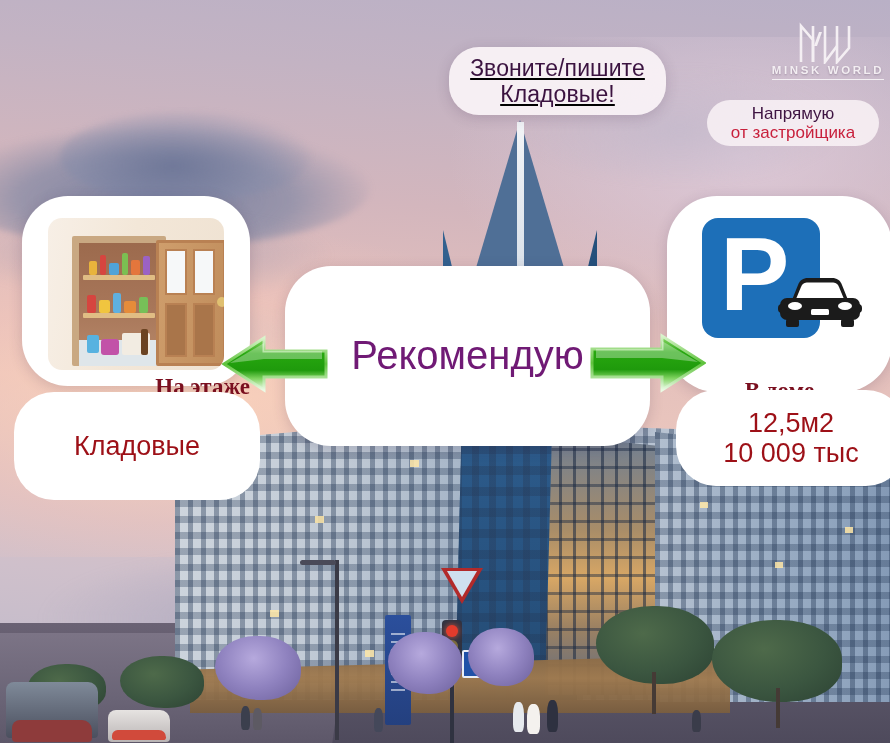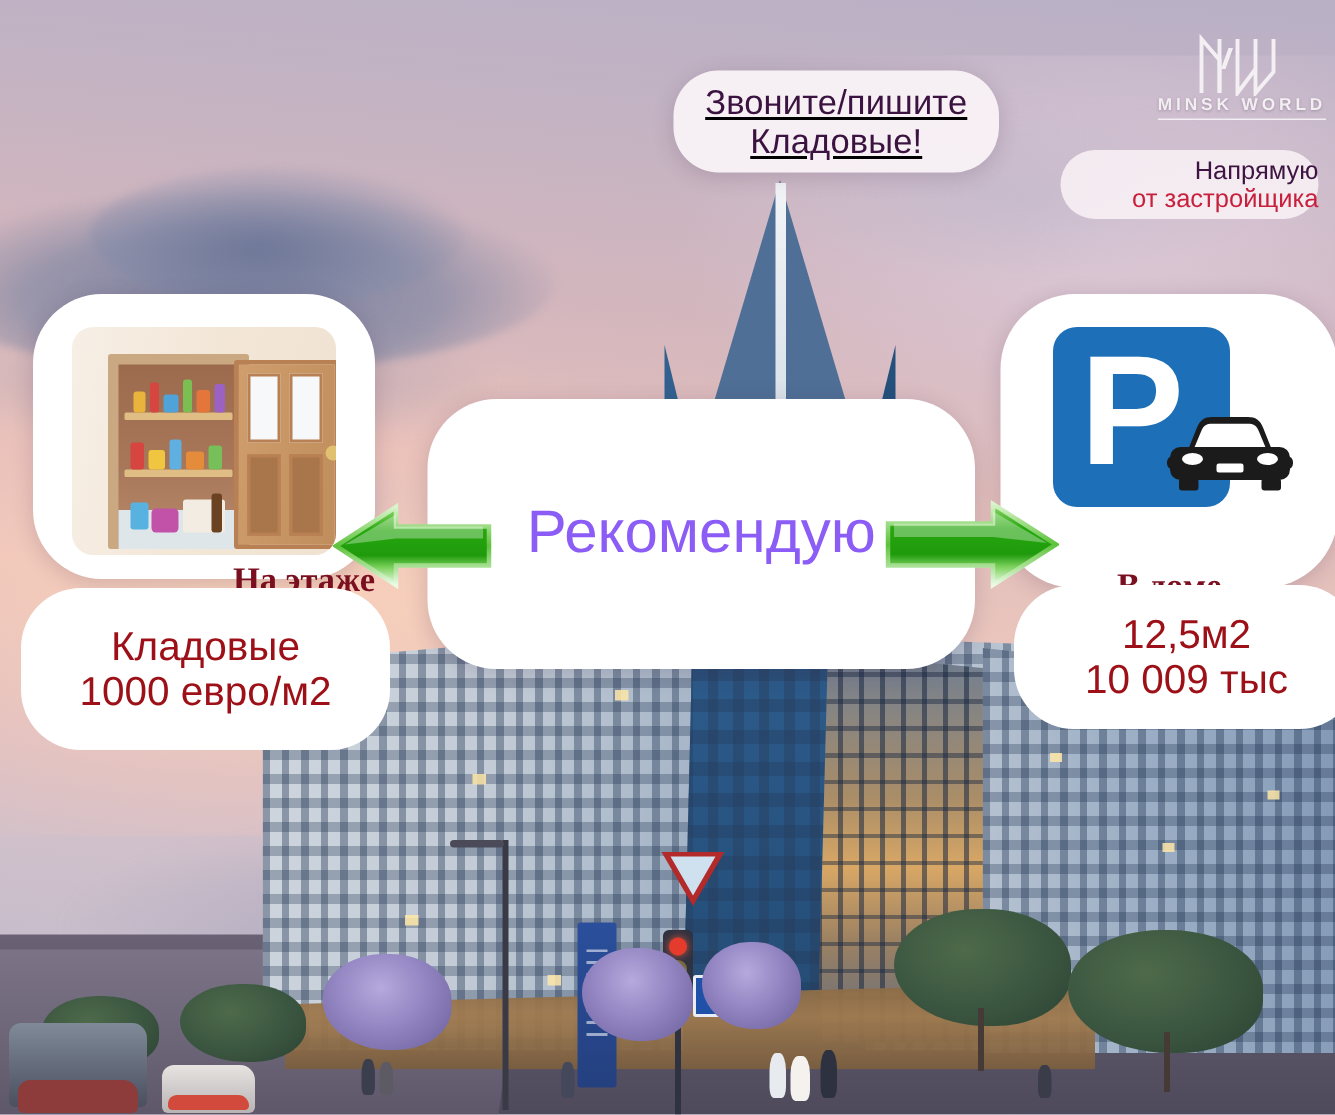--- a/index.html
+++ b/index.html
@@ -233,21 +233,21 @@
   .logo .name {
     color:#f3eef2; font-size:11.5px; letter-spacing:2.6px; font-weight:600;
     text-shadow:0 1px 2px rgba(80,60,90,.35);
   }
   .logo .rule { margin:3px auto 0; width:112px; height:1px; background:rgba(255,255,255,.75); }
 
   .badge-direct {
     position:absolute; left:707px; top:100px; width:172px; height:46px;
     background:rgba(252,246,249,.80);
     border-radius:23px;
-    display:flex; flex-direction:column; align-items:flex-end; justify-content:center;
+    display:flex; flex-direction:column; align-items:center; justify-content:center;
     line-height:1.12;
   }
   .badge-direct .l1 { color:#3e1442; font-size:17px; }
   .badge-direct .l2 { color:#c8203c; font-size:17px; }
 
   
   .card-left { left:22px; top:196px; width:228px; height:190px; border-radius:46px; }
   .card-left-text {
     position:absolute; left:14px; top:392px; width:246px; height:108px;
     background:#fff; border-radius:40px;
@@ -282,21 +282,21 @@
   .st-glass { position:absolute; background:#f6f8f9; border:2px solid #b98153; }
   .st-panel { position:absolute; background:#a9754a; border:2px solid #b98153; }
   .st-knob { position:absolute; right:-4px; top:54px; width:10px; height:10px; border-radius:50%; background:#e0c071; }
 
   
   .card-center {
     left:285px; top:266px; width:365px; height:180px; border-radius:46px;
     display:flex; align-items:center; justify-content:center; text-align:center;
   }
   .card-center .t {
-    color:#8b5cf6; font-size:40px; line-height:1.08;
+    color:#701a75; font-size:40px; line-height:1.08;
   }
 
   
   .card-right { left:667px; top:196px; width:225px; height:196px; border-radius:50px; }
   .card-right-text {
     position:absolute; left:676px; top:390px; width:230px; height:96px;
     background:#fff; border-radius:40px;
     display:flex; flex-direction:column; align-items:center; justify-content:center;
   }
   .card-right .ttl-serif { position:absolute; left:0; right:0; bottom:-12px; text-align:center; }
@@ -478,21 +478,20 @@
         <div class="st-panel" style="left:6px;  top:60px; width:22px; height:54px;"></div>
         <div class="st-panel" style="left:34px; top:60px; width:22px; height:54px;"></div>
         <div class="st-knob"></div>
       </div>
     </div>
     <div class="ttl-serif">На этаже</div>
   </div>
 
   <div class="card-left-text">
     <div class="red-line">Кладовые</div>
-    <div class="red-line">1000 евро/м2</div>
   </div>
 
   <div class="bubble card-center">
     <div>
       <div class="t">Рекомендую</div>
     </div>
   </div>
 
   <div class="bubble card-right">
     <div class="psign">

